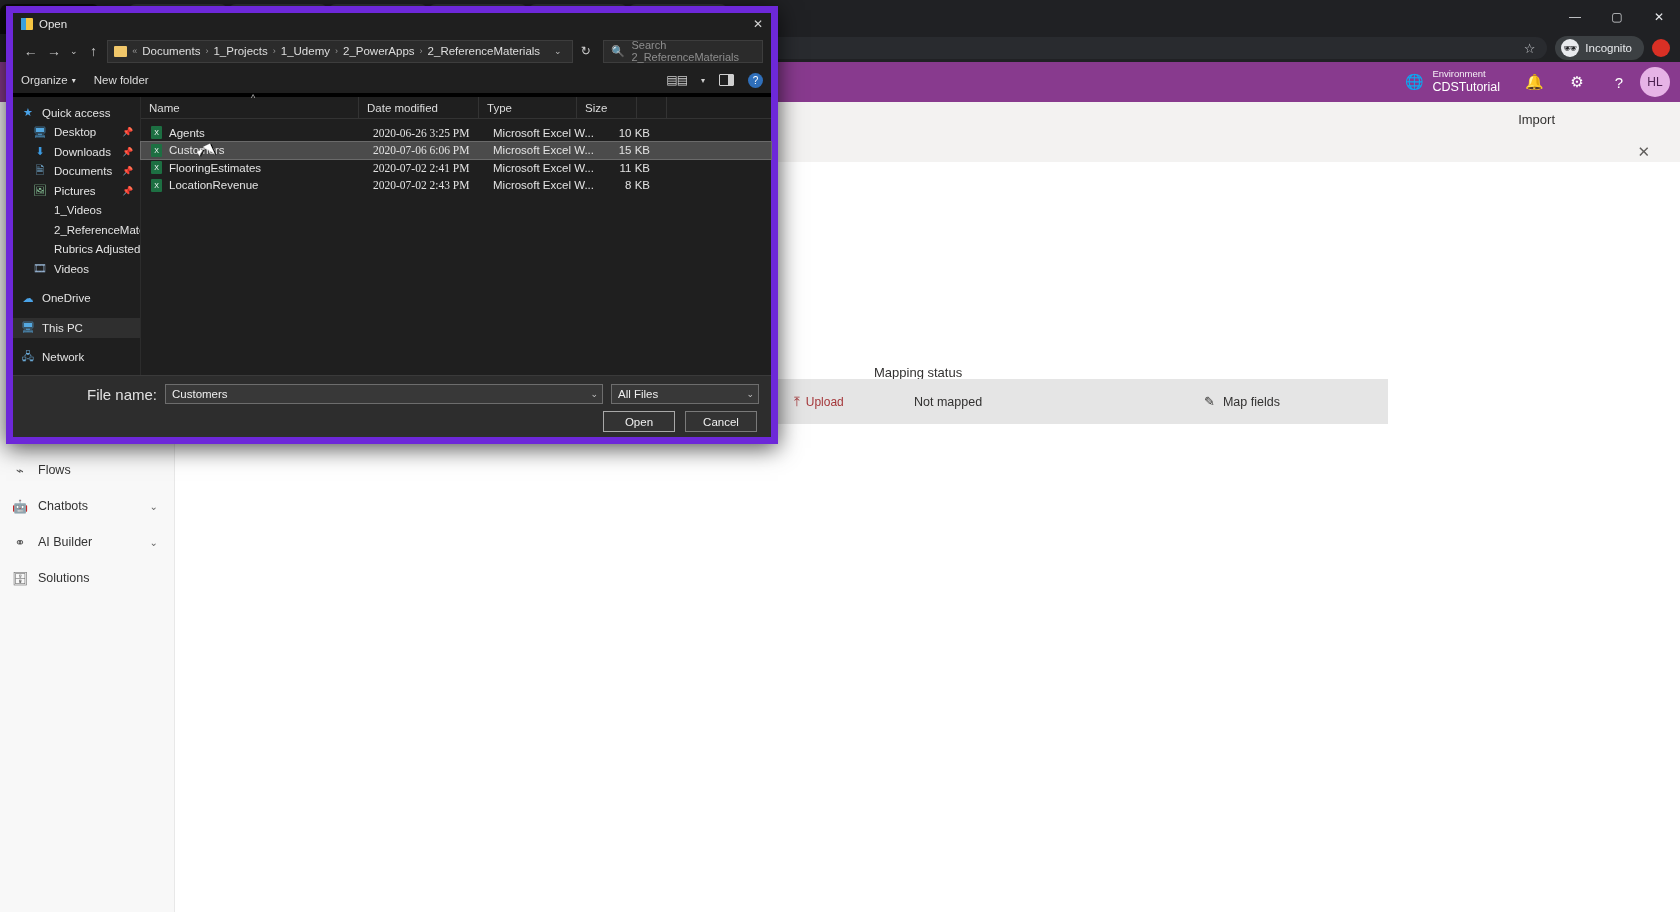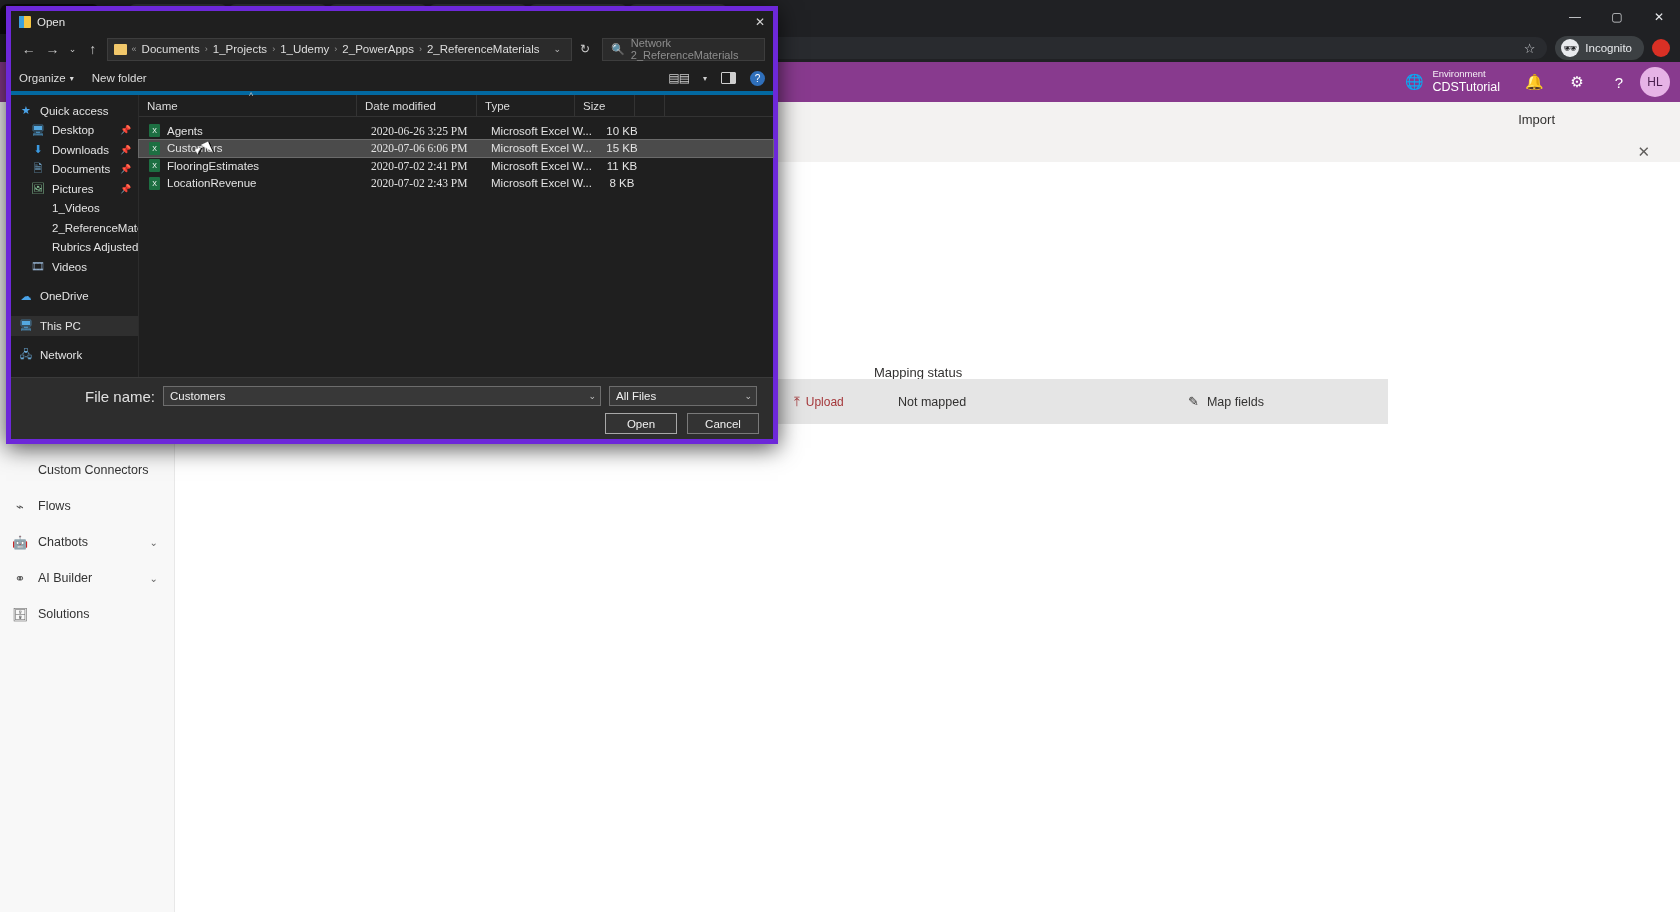--- a/index.html
+++ b/index.html
@@ -142,36 +142,36 @@
   }
   .mapping-row {
     position: absolute; left: 762px; top: 277px; width: 626px; height: 45px;
     background: #e5e5e5; display: flex; align-items: center;
   }
   .upload-cell {
     display: flex; align-items: center; gap: 6px;
     margin-left: 32px; width: 80px; color: #a4373a; font-size: 12px;
   }
   .upload-icon { font-size: 13px; }
-  .status-cell { margin-left: 24px; width: 290px; font-size: 12.5px; color: #323130; }
+  .status-cell { margin-left: 40px; width: 290px; font-size: 12.5px; color: #323130; }
   .mapfields-cell {
     display: flex; align-items: center; gap: 8px;
     font-size: 12.5px; color: #323130;
   }
   .pencil-icon { font-size: 13px; }
   .upload-box {
     position: absolute; left: 748px; top: 277px; width: 32px; height: 45px;
     border: 1px solid #c8c6c4; background: #ffffff;
   }
 
   
   .dialog {
     position: absolute; left: 6px; top: 6px; width: 772px; height: 438px;
-    background: #0369a1;
-    border: 5px solid #6d28d9;
+    background: #000000;
+    border: 7px solid #6d28d9;
     box-shadow: 0 4px 22px rgba(0,0,0,.7);
   }
   .dlg-title {
     height: 22px; display: flex; align-items: center;
     padding-left: 8px; gap: 6px; background: #1f1f1f;
   }
   .dlg-title-icon {
     width: 12px; height: 12px; background: #f5c542;
     border-radius: 1px; position: relative;
   }
@@ -285,21 +285,21 @@
   }
   .fl-row.selected { background: #4b4b4b; outline: 1px solid #6a6a6a; }
   .excel-ico {
     width: 11px; height: 13px; background: #1d6f42; border-radius: 1px;
     margin-left: 10px; margin-right: 7px; flex: 0 0 11px;
     color: #fff; font-size: 7px; line-height: 13px; text-align: center;
   }
   .c1 { width: 204px; white-space: nowrap; overflow: hidden; }
   .c2 { width: 120px; font-family: Liberation Serif, serif; }
   .c3 { width: 105px; }
-  .c4 { width: 52px; text-align: center; }
+  .c4 { width: 52px; text-align: right; }
 
   .dlg-bottom {
     position: absolute; left: 0; bottom: 0; right: 0; height: 62px;
     background: #2d2d2d; border-top: 1px solid #3a3a3a;
   }
   .filename-row {
     display: flex; align-items: center; height: 30px; padding-top: 6px;
   }
   .fn-label { width: 152px; text-align: right; padding-right: 8px; color: #e0e0e0; font-size: 15px; }
   .fn-input {
@@ -418,24 +418,20 @@
       <div class="hdr-icon">🔔</div>
       <div class="hdr-icon">⚙</div>
       <div class="hdr-icon">?</div>
       <div class="avatar">HL</div>
     </div>
   </div>
 
   <div class="pa-body">
     <div class="pa-sidebar">
       <div style="height:350px"></div>
-      <div class="nav-item">
-        <span class="nav-icon"></span>
-        <span class="nav-label">Custom Connectors</span>
-      </div>
       <div class="nav-item">
         <span class="nav-icon">⌁</span>
         <span class="nav-label">Flows</span>
       </div>
       <div class="nav-item">
         <span class="nav-icon">🤖</span>
         <span class="nav-label">Chatbots</span>
         <span class="nav-chev">⌄</span>
       </div>
       <div class="nav-item">
@@ -491,21 +487,21 @@
         <span class="crumb-sep">›</span>
         <span class="crumb">2_PowerApps</span>
         <span class="crumb-sep">›</span>
         <span class="crumb">2_ReferenceMaterials</span>
         <span class="crumb-spacer"></span>
         <span class="crumb-chev">⌄</span>
       </div>
       <span class="refresh-icon">↻</span>
       <div class="dlg-search">
         <span>🔍</span>
-        <span>Network 2_ReferenceMaterials</span>
+        <span>Search 2_ReferenceMaterials</span>
       </div>
     </div>
 
     <div class="dlg-toolbar">
       <span class="tb-item">
         <span>Organize</span>
         <span class="tb-caret">▾</span>
       </span>
       <span class="tb-item">New folder</span>
       <span class="tb-right">

